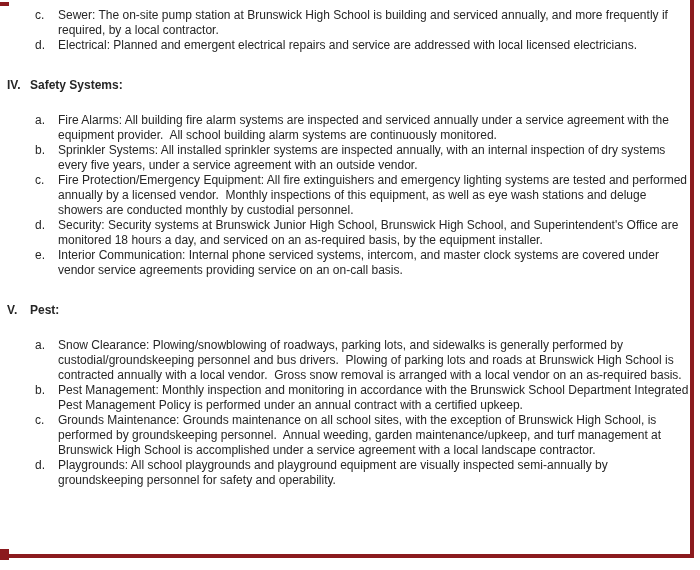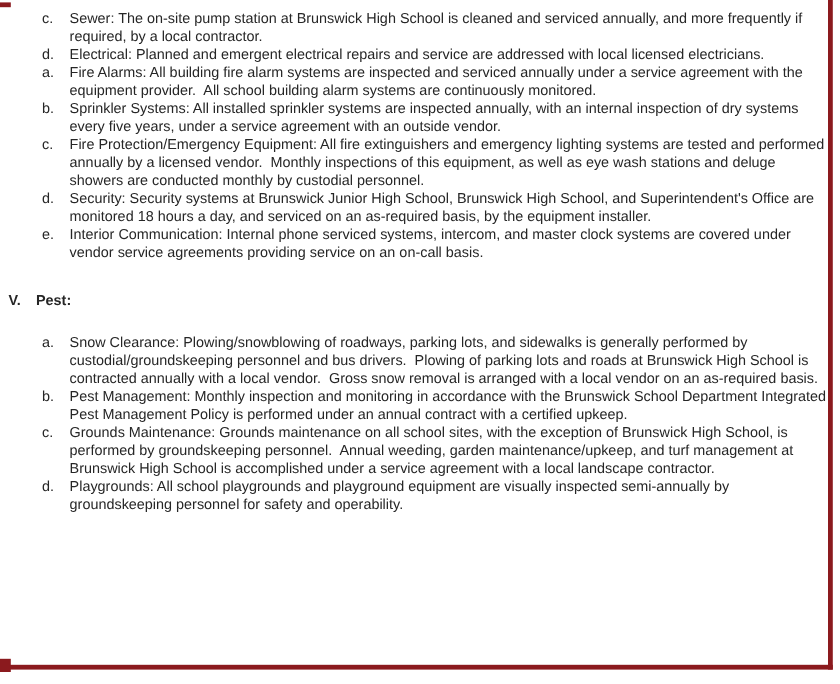--- a/index.html
+++ b/index.html
@@ -85,28 +85,32 @@
 </style>
 </head>
 <body>
 
 <div class="page">
   <div class="content">
 
     <div class="item-list">
       <div class="item">
         <span class="item-label">c.</span>
-        <span class="item-text">Sewer: The on-site pump station at Brunswick High School is cleaned and serviced annually, and more frequently if required, by a local contractor.</span>
+        <span class="item-text">Sewer: The on-site pump station at Brunswick High School is building and serviced annually, and more frequently if required, by a local contractor.</span>
       </div>
       <div class="item">
         <span class="item-label">d.</span>
         <span class="item-text">Electrical: Planned and emergent electrical repairs and service are addressed with local licensed electricians.</span>
       </div>
     </div>
 
+    <div class="section-heading">
+      <span class="heading-numeral">IV.</span>
+      <span class="heading-title">Safety Systems:</span>
+    </div>
     <div class="item-list">
       <div class="item">
         <span class="item-label">a.</span>
         <span class="item-text">Fire Alarms: All building fire alarm systems are inspected and serviced annually under a service agreement with the equipment provider.  All school building alarm systems are continuously monitored.</span>
       </div>
       <div class="item">
         <span class="item-label">b.</span>
         <span class="item-text">Sprinkler Systems: All installed sprinkler systems are inspected annually, with an internal inspection of dry systems every five years, under a service agreement with an outside vendor.</span>
       </div>
       <div class="item">

